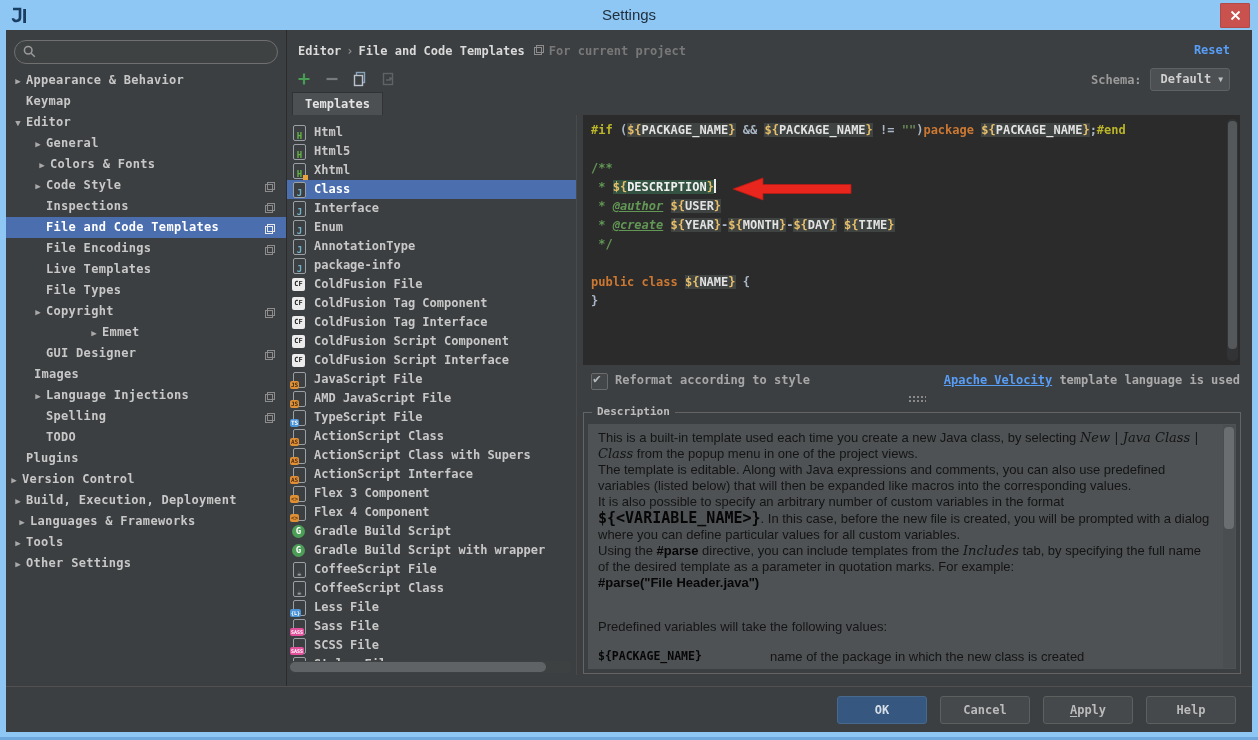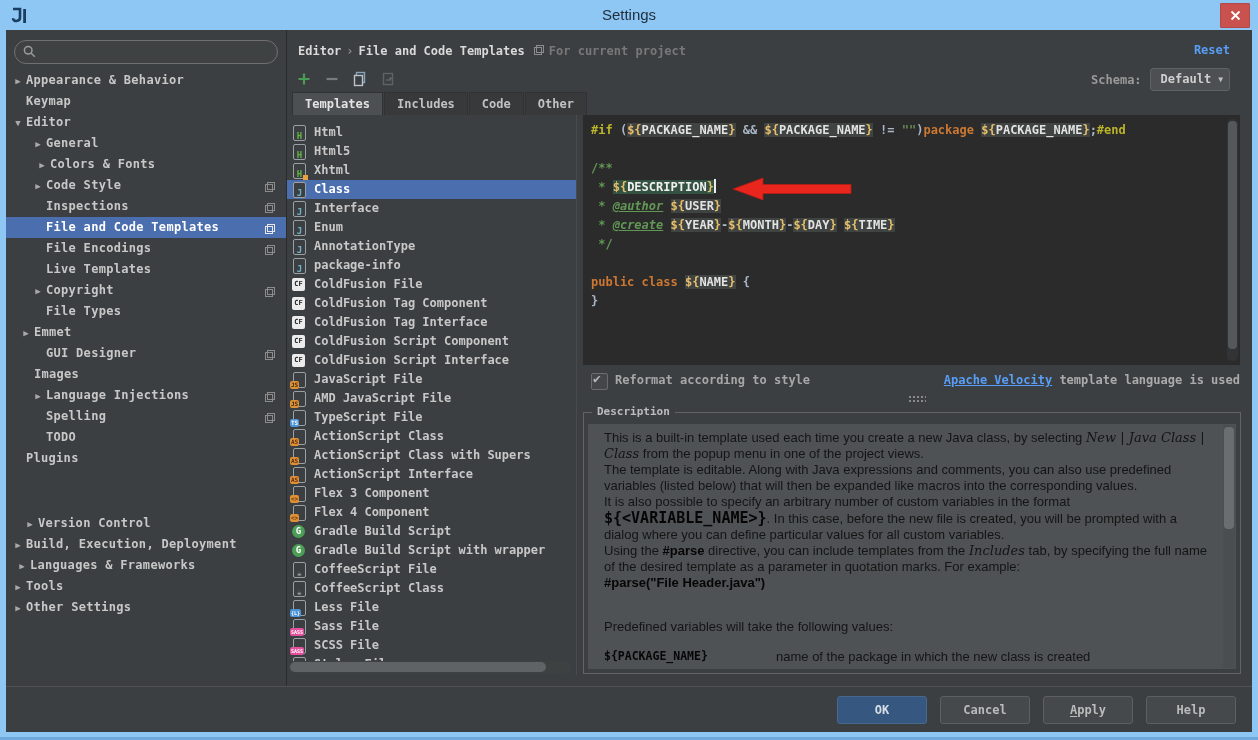--- a/index.html
+++ b/index.html
@@ -36,21 +36,21 @@
   .scope-note{color:#787878;}
   .reset-link{position:absolute;right:22px;top:13px;color:#589DF6;cursor:pointer;}
   .toolbar{position:absolute;left:289px;top:37px;height:24px;display:flex;gap:10px;align-items:center;}
   .tool-btn{width:18px;height:18px;display:flex;align-items:center;justify-content:center;cursor:pointer;}
   .schema-row{position:absolute;right:22px;top:38px;display:flex;align-items:center;gap:8px;}
   .schema-label{color:#9A9A9A;}
   .schema-dd{background:#4C5052;border:1px solid #5E6262;border-radius:3px;height:21px;line-height:21px;
              padding:0 6px 0 10px;color:#CFCFCF;cursor:pointer;display:flex;align-items:center;gap:7px;}
   .dd-arrow{font-size:8px;color:#BFBFBF;}
   
-  .tabs{position:absolute;left:286px;top:62px;height:23px;display:flex;}
+  .tabs{position:absolute;left:286px;top:62px;height:23px;display:flex;flex-direction:column;}
   .tab{padding:0 12px;line-height:23px;background:#37393B;border:1px solid #303233;border-bottom:none;
        color:#C2C2C2;cursor:pointer;margin-right:1px;}
   .tab.active{background:#4C5053;color:#E4E4E4;}
   
   .tpl-list{position:absolute;left:281px;top:85px;width:289px;height:560px;background:#3C3F41;overflow:hidden;border-right:1px solid #4A4A4A;}
   .tpl-rows{position:absolute;left:0;top:8px;right:0;}
   .tpl-row{height:19px;line-height:19px;white-space:nowrap;display:flex;align-items:center;cursor:pointer;color:#C8C8C8;}
   .tpl-row.selected{background:#4B6EAF;color:#FFF;}
   .tpl-ico{position:relative;width:15px;height:16px;margin:0 7px 0 5px;flex:none;}
   .tpl-ico .page{position:absolute;left:1px;top:0;width:11px;height:14px;border:1px solid #9AA0A6;border-radius:2px;background:#3C3F41;}
@@ -87,21 +87,21 @@
   .cbx-label{position:absolute;left:32px;top:8px;color:#A7A7A7;}
   .velocity{position:absolute;right:0px;top:8px;white-space:nowrap;}
   .velocity .link{color:#589DF6;text-decoration:underline;cursor:pointer;}
   .velocity .rest{color:#ABABAB;}
   .split-dots{position:absolute;left:325px;top:30px;width:18px;height:7px;
               background-image:radial-gradient(#8A8A8A 1px, transparent 1.2px);background-size:4px 4px;cursor:row-resize;}
   
   .desc-panel{position:absolute;left:577px;top:382px;width:656px;height:260px;border:1px solid #646464;}
   .desc-title{position:absolute;left:8px;top:-8px;background:#3C3F41;padding:0 5px;color:#BDBDBD;font-size:11px;}
   .desc-inner{position:absolute;left:4px;right:4px;top:11px;bottom:4px;background:#4E5254;overflow:hidden;}
-  .desc-text{position:absolute;left:16px;top:6px;right:26px;font:13px/16px "Liberation Sans","DejaVu Sans",sans-serif;
+  .desc-text{position:absolute;left:10px;top:6px;right:26px;font:13px/16px "Liberation Sans","DejaVu Sans",sans-serif;
              font-weight:400;color:#141414;}
   .desc-text p{margin:0;}
   .desc-text p.gap{margin-top:28px;}
   .seg-b{font-weight:700;color:#060606;}
   .seg-i{font-style:italic;font-family:"DejaVu Serif","Liberation Serif",serif;}
   .seg-m{font-family:"DejaVu Sans Mono",monospace;font-weight:700;font-size:15px;color:#060606;}
   .var-row{display:flex;margin-top:14px;}
   .var-name{width:172px;flex:none;font:700 11.5px "DejaVu Sans Mono",monospace;color:#060606;}
   .var-desc{font:13px/16px "Liberation Sans","DejaVu Sans",sans-serif;color:#141414;}
   .desc-scroll{position:absolute;right:1px;top:1px;width:12px;bottom:1px;background:#4A4E50;}
@@ -159,42 +159,42 @@
               </svg></span></div>
           <div class="tree-row selected" style="padding-left: 24px;"><span class="tree-arrow"></span><span class="tree-label">File and Code Templates</span><span class="shared-icon"><svg width="12" height="12" viewBox="0 0 12 12">
                 <rect x="1.5" y="3.5" width="7" height="7" fill="none" stroke="currentColor"></rect>
                 <rect x="3.5" y="1.5" width="7" height="7" fill="none" stroke="currentColor"></rect>
               </svg></span></div>
           <div class="tree-row" style="padding-left: 24px;"><span class="tree-arrow"></span><span class="tree-label">File Encodings</span><span class="shared-icon"><svg width="12" height="12" viewBox="0 0 12 12">
                 <rect x="1.5" y="3.5" width="7" height="7" fill="none" stroke="currentColor"></rect>
                 <rect x="3.5" y="1.5" width="7" height="7" fill="none" stroke="currentColor"></rect>
               </svg></span></div>
           <div class="tree-row" style="padding-left: 24px;"><span class="tree-arrow"></span><span class="tree-label">Live Templates</span></div>
+          <div class="tree-row" style="padding-left: 24px;"><span class="tree-arrow"></span><span class="tree-label">File Types</span></div>
           <div class="tree-row" style="padding-left: 24px;"><span class="tree-arrow">▶</span><span class="tree-label">Copyright</span><span class="shared-icon"><svg width="12" height="12" viewBox="0 0 12 12">
                 <rect x="1.5" y="3.5" width="7" height="7" fill="none" stroke="currentColor"></rect>
                 <rect x="3.5" y="1.5" width="7" height="7" fill="none" stroke="currentColor"></rect>
               </svg></span></div>
-          <div class="tree-row" style="padding-left: 24px;"><span class="tree-arrow"></span><span class="tree-label">File Types</span></div>
-          <div class="tree-row" style="padding-left: 12px;"><span class="tree-arrow">▶</span><span class="tree-label">Emmet</span></div>
+          <div class="tree-row" style="padding-left: 40px; margin-left: 40px;"><span class="tree-arrow">▶</span><span class="tree-label">Emmet</span></div>
           <div class="tree-row" style="padding-left: 24px;"><span class="tree-arrow"></span><span class="tree-label">GUI Designer</span><span class="shared-icon"><svg width="12" height="12" viewBox="0 0 12 12">
                 <rect x="1.5" y="3.5" width="7" height="7" fill="none" stroke="currentColor"></rect>
                 <rect x="3.5" y="1.5" width="7" height="7" fill="none" stroke="currentColor"></rect>
               </svg></span></div>
           <div class="tree-row" style="padding-left: 12px;"><span class="tree-arrow"></span><span class="tree-label">Images</span></div>
           <div class="tree-row" style="padding-left: 24px;"><span class="tree-arrow">▶</span><span class="tree-label">Language Injections</span><span class="shared-icon"><svg width="12" height="12" viewBox="0 0 12 12">
                 <rect x="1.5" y="3.5" width="7" height="7" fill="none" stroke="currentColor"></rect>
                 <rect x="3.5" y="1.5" width="7" height="7" fill="none" stroke="currentColor"></rect>
               </svg></span></div>
           <div class="tree-row" style="padding-left: 24px;"><span class="tree-arrow"></span><span class="tree-label">Spelling</span><span class="shared-icon"><svg width="12" height="12" viewBox="0 0 12 12">
                 <rect x="1.5" y="3.5" width="7" height="7" fill="none" stroke="currentColor"></rect>
                 <rect x="3.5" y="1.5" width="7" height="7" fill="none" stroke="currentColor"></rect>
               </svg></span></div>
           <div class="tree-row" style="padding-left: 24px;"><span class="tree-arrow"></span><span class="tree-label">TODO</span></div>
           <div class="tree-row" style="padding-left: 4px;"><span class="tree-arrow"></span><span class="tree-label">Plugins</span></div>
-          <div class="tree-row" style="padding-left: 16px; margin-top: 44px;"><span class="tree-arrow">▶</span><span class="tree-label">Version Control</span></div>
+          <div class="tree-row" style="padding-left: 0;"><span class="tree-arrow">▶</span><span class="tree-label">Version Control</span></div>
           <div class="tree-row" style="padding-left: 4px;"><span class="tree-arrow">▶</span><span class="tree-label">Build, Execution, Deployment</span></div>
           <div class="tree-row" style="padding-left: 8px;"><span class="tree-arrow">▶</span><span class="tree-label">Languages &amp; Frameworks</span></div>
           <div class="tree-row" style="padding-left: 4px;"><span class="tree-arrow">▶</span><span class="tree-label">Tools</span></div>
           <div class="tree-row" style="padding-left: 4px;"><span class="tree-arrow">▶</span><span class="tree-label">Other Settings</span></div>
         </div>
     </div>
 
     <div class="crumbs">
       <span>Editor</span><span class="crumb-sep">›</span><span>File and Code Templates</span><span class="scope-icon"><svg width="12" height="12" viewBox="0 0 12 12">
             <rect x="1.5" y="3.5" width="7" height="7" fill="none" stroke="currentColor"></rect>

